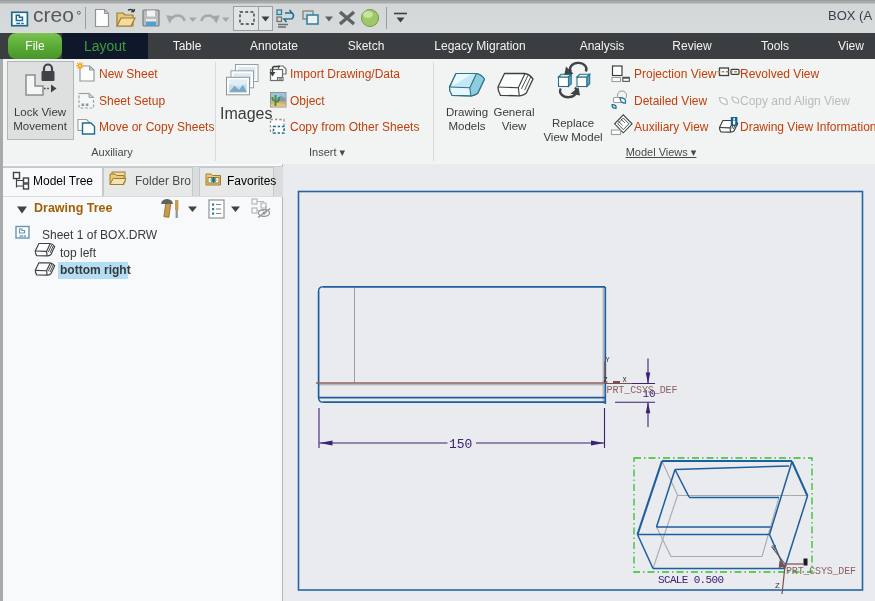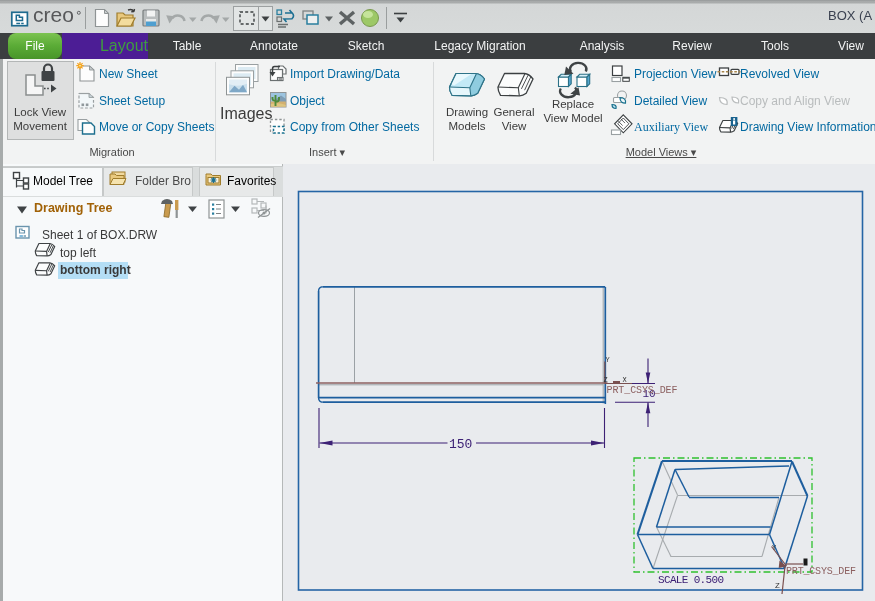--- a/index.html
+++ b/index.html
@@ -5,29 +5,29 @@
 body{width:875px;height:601px;position:relative;overflow:hidden;
   font-family:"Liberation Sans",sans-serif;background:#e9ebee;}
 .abs{position:absolute;}
 #titlebar{left:0;top:0;width:875px;height:33px;
   background:linear-gradient(to bottom,#8f9394 0,#a7aaaa 1px,#a9acac 3px,#d4d7d7 4px,#d7dada 100%);}
 #creotext{left:33px;top:3px;font-size:21px;color:#57585a;}
 #winTitle{left:828px;top:8px;font-size:13px;color:#3a4150;}
 #tabrow{left:0;top:33px;width:875px;height:26px;background:#3b3e40;}
 #fileTab{left:8px;top:33px;width:54px;height:26px;text-align:center;line-height:26px;
   color:#fff;font-size:12px;background:linear-gradient(to bottom,#7cc351,#5aab36 50%,#48952a);border-radius:8px;}
-#layoutTab{left:62px;top:33px;width:86px;height:26px;text-align:right;line-height:26px;
-  color:#3f9c3f;font-size:16px;background:#4c1d95;}
+#layoutTab{left:62px;top:33px;width:86px;height:26px;text-align:center;line-height:26px;
+  color:#3f9c3f;font-size:14px;background:#0f172a;}
 .dtab{top:33px;height:14px;line-height:26px;color:#f2f3f3;font-size:12px;text-align:center;}
 #ribbon{left:0;top:59px;width:875px;height:105px;background:#f2f3f3;border-bottom:1px solid #cdd0d0;}
 .gsep{position:absolute;top:62px;width:1px;height:99px;background:#d8dadb;}
 .glabel{position:absolute;top:146px;font-size:11px;color:#494949;width:160px;text-align:center;}
 #lockBtn{left:7px;top:61px;width:65px;height:77px;background:#dedfdf;border:1px solid #b3b6b6;}
 .bigtxt{position:absolute;font-size:11.5px;color:#3b3b3b;text-align:center;line-height:13.5px;}
-.sitem{position:absolute;font-size:12px;color:#0369a1;white-space:nowrap;}
+.sitem{position:absolute;font-size:12px;color:#c2410c;white-space:nowrap;}
 #panel{left:0;top:164px;width:283px;height:437px;background:#f7f9fa;border-right:1px solid #b5b8b8;box-sizing:border-box;}
 #ptabs{position:absolute;left:0;top:166px;width:283px;height:30px;background:#dadddd;border-top:1px solid #c9cccc;}
 .ptab{position:absolute;top:167px;height:29px;font-size:12px;background:#e7e9e9;
   border:1px solid #c6c9c9;border-bottom:none;box-sizing:border-box;}
 #ptabActive{background:#f7f9fa;}
 .ptlabel{position:absolute;font-size:12px;color:#000000;}
 .trow{position:absolute;font-size:12px;color:#393939;white-space:nowrap;}
 #selhl{position:absolute;left:58px;top:262px;width:70px;height:17px;background:#b4def5;}
 #canvas{left:283px;top:164px;width:592px;height:437px;background:#e9ebee;}
 #leftborder{left:0;top:59px;width:3px;height:542px;background:#a7abab;}
@@ -46,38 +46,38 @@
 <div class="dtab abs" style="left:330px;width:72px;">Sketch</div>
 <div class="dtab abs" style="left:412px;width:136px;">Legacy Migration</div>
 <div class="dtab abs" style="left:562px;width:80px;">Analysis</div>
 <div class="dtab abs" style="left:656px;width:72px;">Review</div>
 <div class="dtab abs" style="left:742px;width:66px;">Tools</div>
 <div class="dtab abs" style="left:822px;width:58px;">View</div>
 
 <div id="ribbon" class="abs"></div>
 <div class="gsep" style="left:215px;"></div>
 <div class="gsep" style="left:433px;"></div>
-<div class="glabel" style="left:32px;">Migration</div>
+<div class="glabel" style="left:32px;">Auxiliary</div>
 <div class="glabel" style="left:247px;">Insert ▾</div>
 <div class="glabel" style="left:581px;text-decoration:underline;">Model Views ▾</div>
 <div id="lockBtn" class="abs"></div>
 <div class="bigtxt" style="left:8px;top:106px;width:64px;">Lock View<br>Movement</div>
 <div class="bigtxt" style="left:220px;top:107px;width:46px;font-size:16px;">Images</div>
 <div class="bigtxt" style="left:440px;top:106px;width:54px;">Drawing<br>Models</div>
 <div class="bigtxt" style="left:488px;top:106px;width:52px;">General<br>View</div>
-<div class="bigtxt" style="left:542px;top:98px;width:62px;text-align:center;">Replace<br>View Model</div>
+<div class="bigtxt" style="left:542px;top:117px;width:62px;text-align:center;">Replace<br>View Model</div>
 <div class="sitem" style="left:99px;top:67px;">New Sheet</div>
 <div class="sitem" style="left:99px;top:93.5px;">Sheet Setup</div>
 <div class="sitem" style="left:99px;top:120px;">Move or Copy Sheets</div>
 <div class="sitem" style="left:290px;top:67px;">Import Drawing/Data</div>
 <div class="sitem" style="left:290px;top:93.5px;">Object</div>
 <div class="sitem" style="left:290px;top:120px;">Copy from Other Sheets</div>
 <div class="sitem" style="left:634px;top:67px;">Projection View</div>
 <div class="sitem" style="left:634px;top:93.5px;">Detailed View</div>
-<div class="sitem" style="left:634px;top:120px;font-family:Liberation Serif, serif;">Auxiliary View</div>
+<div class="sitem" style="left:634px;top:120px;">Auxiliary View</div>
 <div class="sitem" style="left:740px;top:67px;">Revolved View</div>
 <div class="sitem" style="left:740px;top:93.5px;color:#b9bcbd;">Copy and Align View</div>
 <div class="sitem" style="left:740px;top:120px;">Drawing View Information</div>
 
 <div id="panel" class="abs"></div>
 <div id="ptabs"></div>
 <div class="ptab" id="ptabActive" style="left:0;width:103px;"></div>
 <div class="ptab" style="left:103px;width:90px;"></div>
 <div class="ptab" style="left:199px;width:75px;"></div>
 <div class="ptlabel" style="left:33px;top:174px;">Model Tree</div>

